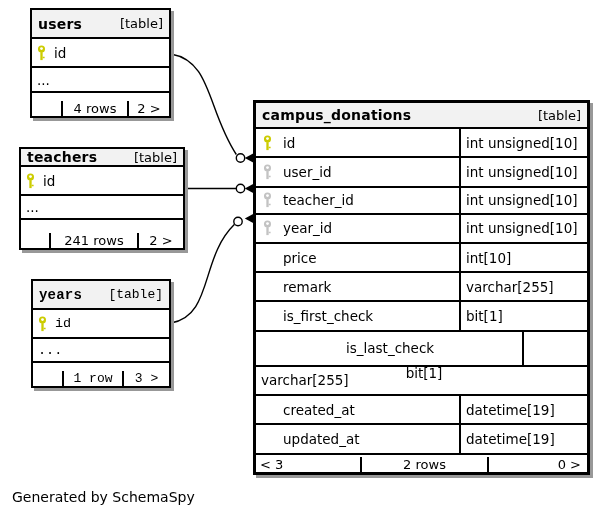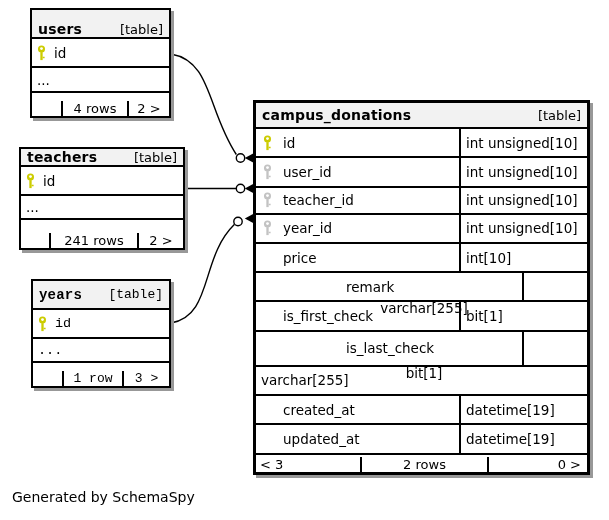--- a/index.html
+++ b/index.html
@@ -67,21 +67,21 @@
       <polygon points="244.8,188.5 253.6,183.7 253.6,193.3" fill="#000" stroke="none"></polygon>
     </g>
     <g stroke="#000" stroke-width="1.4" fill="none">
       <path d="M171,323 C213,316 200,258 234.3,224.6"></path>
       <circle cx="238" cy="221.5" r="4.2" fill="#ffffff"></circle>
       <polygon points="244.8,218.5 253.6,213.7 253.6,223.3" fill="#000" stroke="none"></polygon>
     </g>
   </svg>
 
   <div class="tnode" style="left:30px;top:8px;width:141px;height:110px;">
-    <div class="thead" style="height:29px;align-items:flex-end;">
+    <div class="thead" style="height:29px;">
       <span class="tname">users</span>
       <span class="ttag">[table]</span>
     </div>
     <div class="trow smallrow" style="height:29px;">
       <span class="keyicon pk">
         <svg width="9" height="16" viewBox="0 0 10 18">
             <circle cx="5" cy="4.5" r="4" fill="currentColor"></circle>
             <circle cx="5" cy="4" r="1.6" fill="#fff"></circle>
             <rect x="3.7" y="8" width="2.6" height="9" fill="currentColor"></rect>
             <rect x="6.3" y="13.2" width="2.2" height="1.7" fill="currentColor"></rect>
@@ -214,21 +214,21 @@
     <div class="trow" style="height:29.3px;">
       <div class="cnamecell">
         <span class="keyicon none">
             <svg width="9" height="16" viewBox="0 0 10 18"></svg>
           </span>
         <span>price</span>
       </div>
       <div class="ctypecell">int[10]</div>
     </div>
 
-    <div class="trow" style="height:29.3px;flex-direction:column;">
+    <div class="trow" style="height:29.3px;">
       <div class="cnamecell">
         <span class="keyicon none">
             <svg width="9" height="16" viewBox="0 0 10 18"></svg>
           </span>
         <span>remark</span>
       </div>
       <div class="ctypecell">varchar[255]</div>
     </div>
 
     <div class="trow" style="height:29.3px;">

